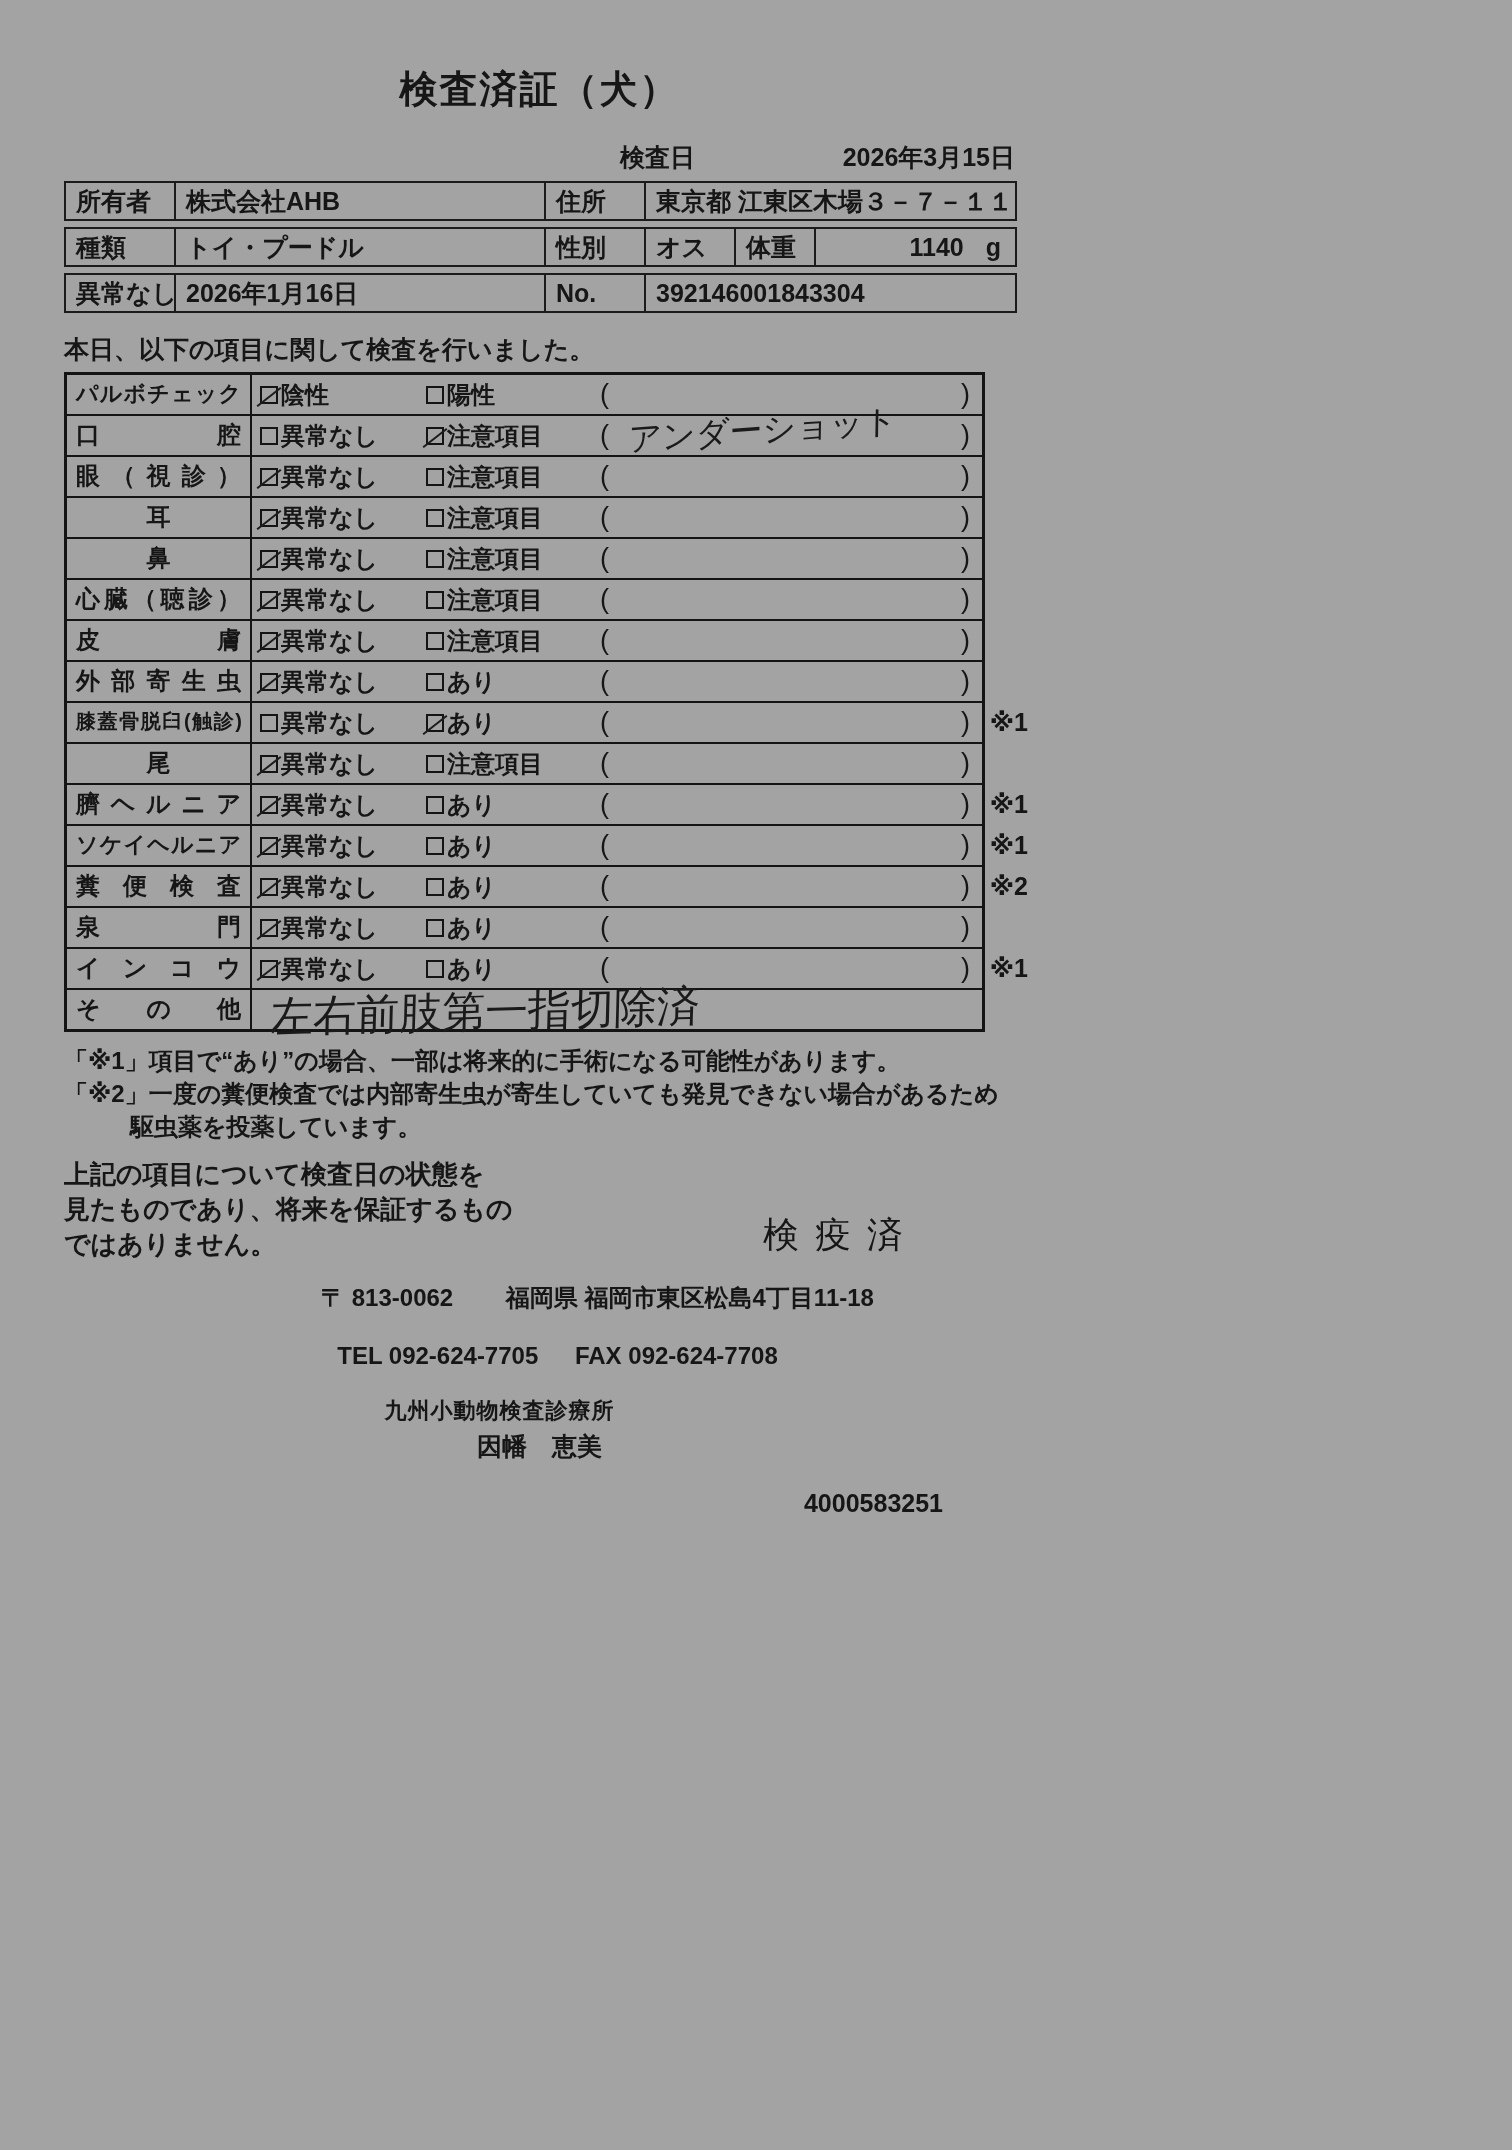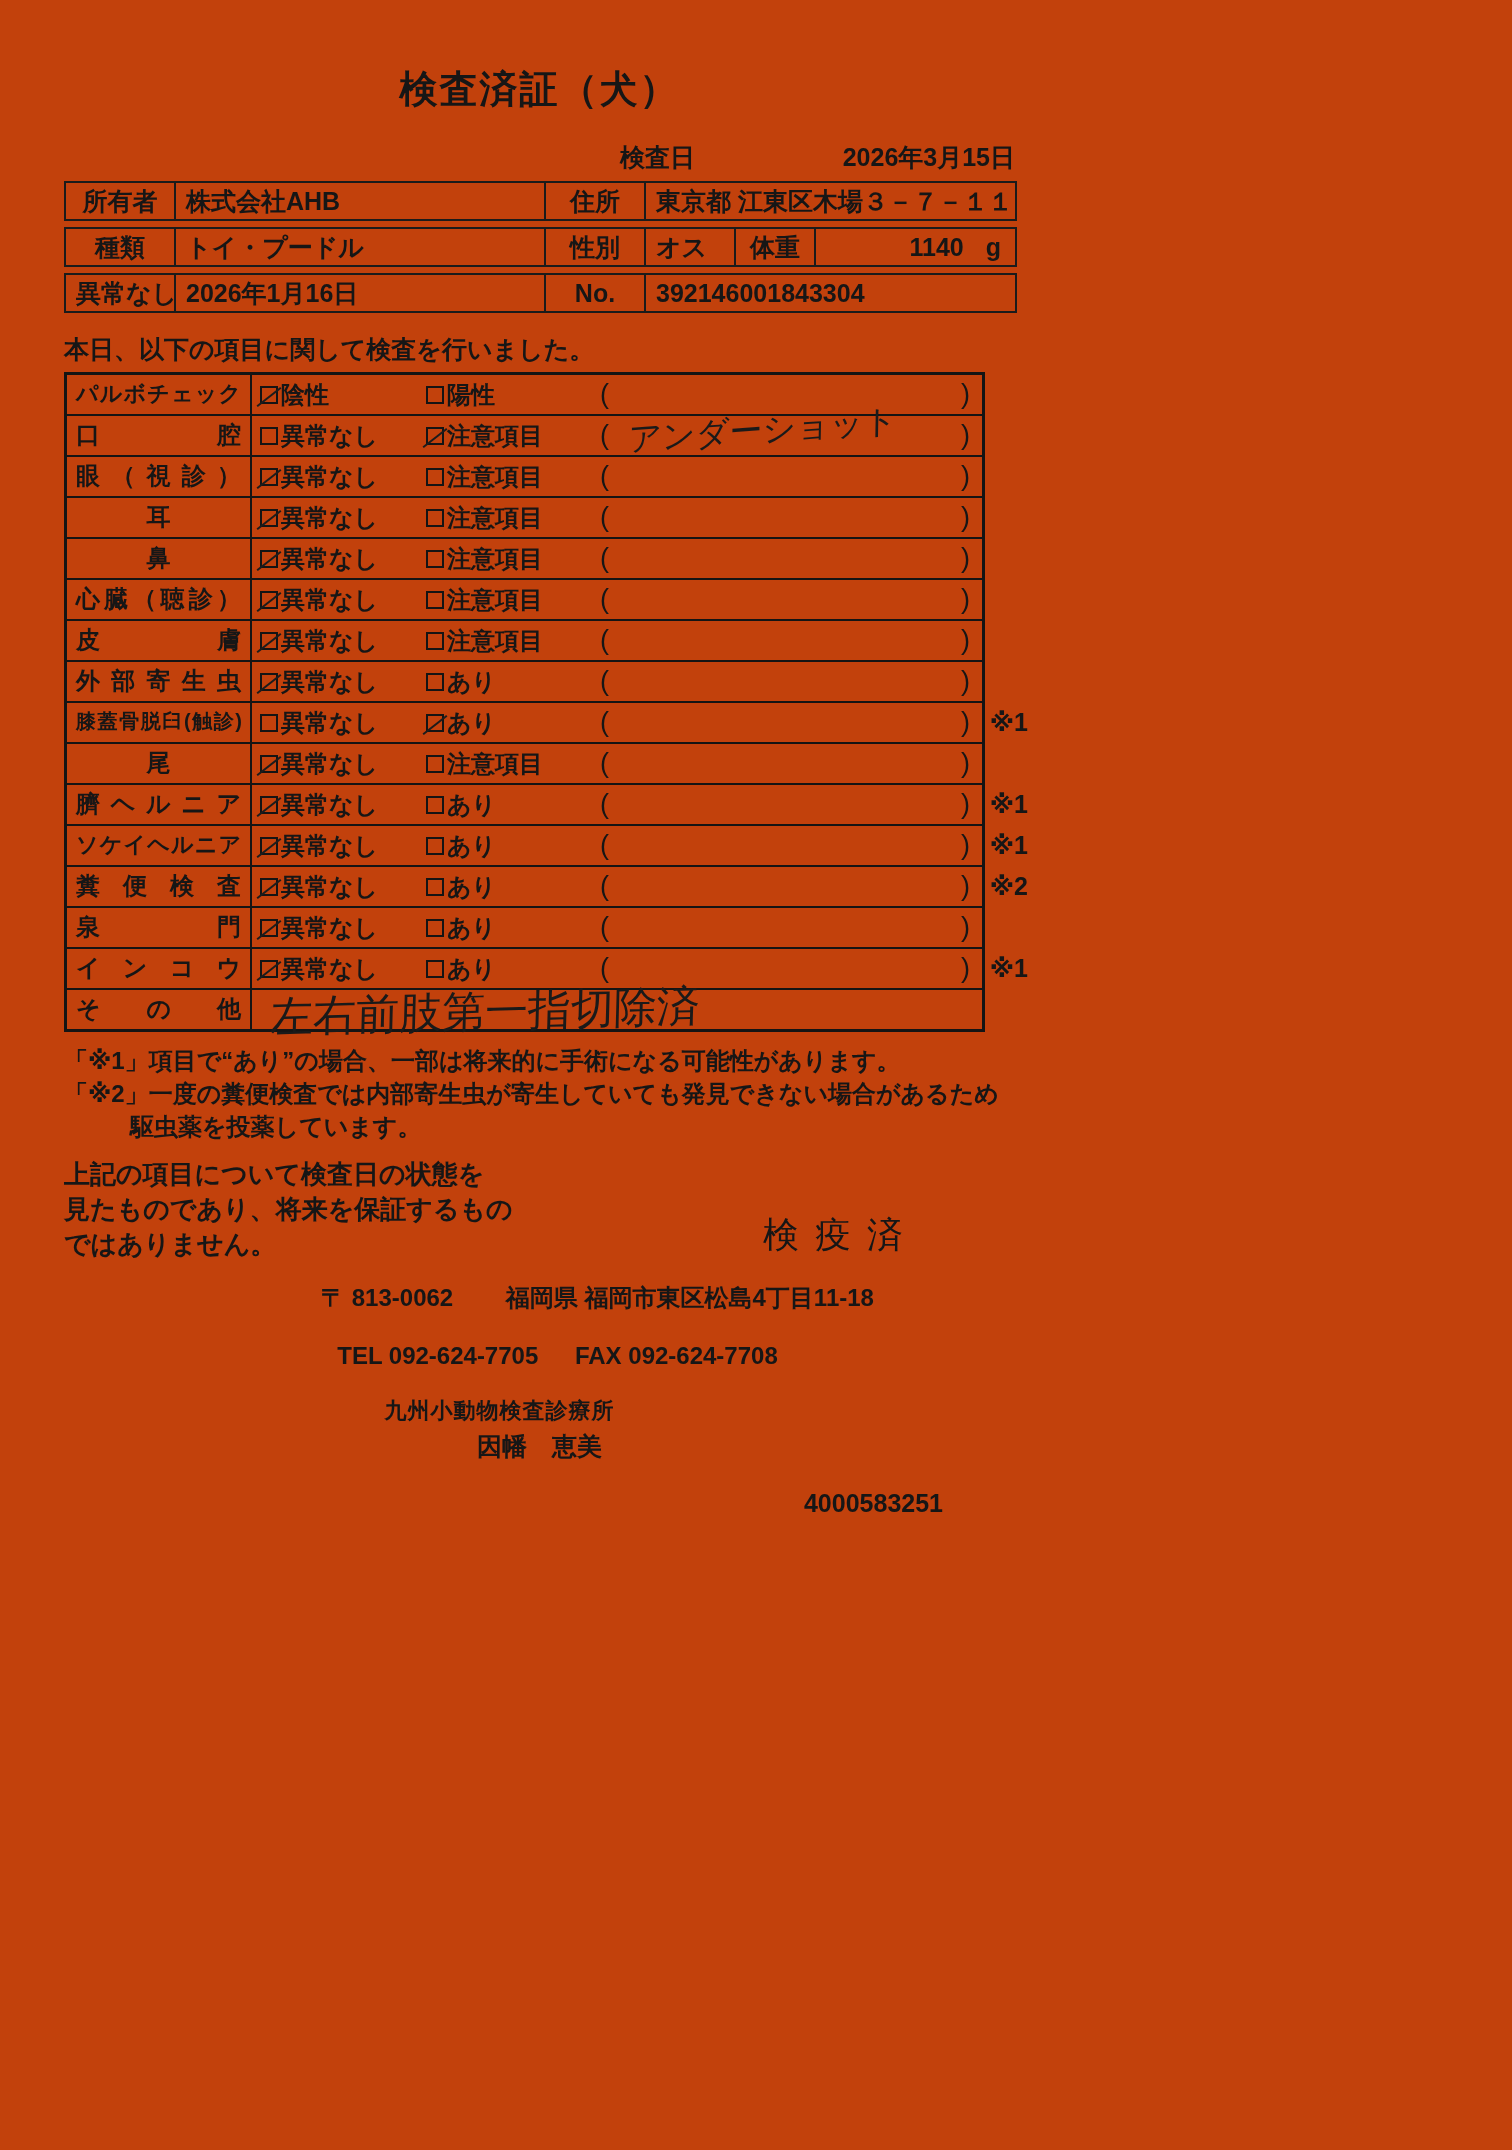--- a/index.html
+++ b/index.html
@@ -1,28 +1,28 @@
 <!DOCTYPE html>
 <html><head>
 <meta charset="utf-8">
 <style>
   html,body{margin:0;padding:0;background:#ffffff;}
   body{width:1512px;height:2150px;font-family:"Liberation Sans","DejaVu Sans",sans-serif;color:#161616;}
-  .page{position:relative;width:1512px;height:2150px;background:#c2410c;overflow:hidden;}
+  .page{position:relative;width:1512px;height:2150px;background:#a3a3a3;overflow:hidden;}
   .content{position:absolute;left:64px;top:0;width:951px;}
 
   .title{margin:64px 0 0 0;text-align:center;font-size:38px;font-weight:700;letter-spacing:2px;}
 
   .date-row{position:relative;height:34px;margin-top:26px;font-size:25px;font-weight:600;}
   .date-label{position:absolute;left:556px;top:0;}
   .date-value{position:absolute;right:0;top:0;}
 
   table.info-table{border-collapse:collapse;width:951px;table-layout:fixed;margin-top:6px;}
   table.info-table td{border:2.5px solid #1b1b1b;height:38px;font-size:25px;font-weight:600;padding:0 10px;box-sizing:border-box;overflow:hidden;white-space:nowrap;}
-  td.lbl{text-align:center;padding:0 4px;}
+  td.lbl{text-align:left;padding:0 4px;}
   td.val{text-align:left;}
   .c1{width:110px;} .c2{width:370px;} .c3{width:100px;} .c4{width:371px;}
   .c5{width:90px;} .c6{width:80px;} .c7{width:201px;}
   .mt18{margin-top:16px;} .mt4{margin-top:5px;}
   .wflex{display:flex;justify-content:flex-end;align-items:baseline;padding-right:4px;}
   .wunit{margin-left:22px;}
 
   .statement{margin-top:20px;font-size:25px;font-weight:600;}
 
   .insp-table{margin-top:6px;width:921px;border:3px solid #141414;box-sizing:border-box;}

